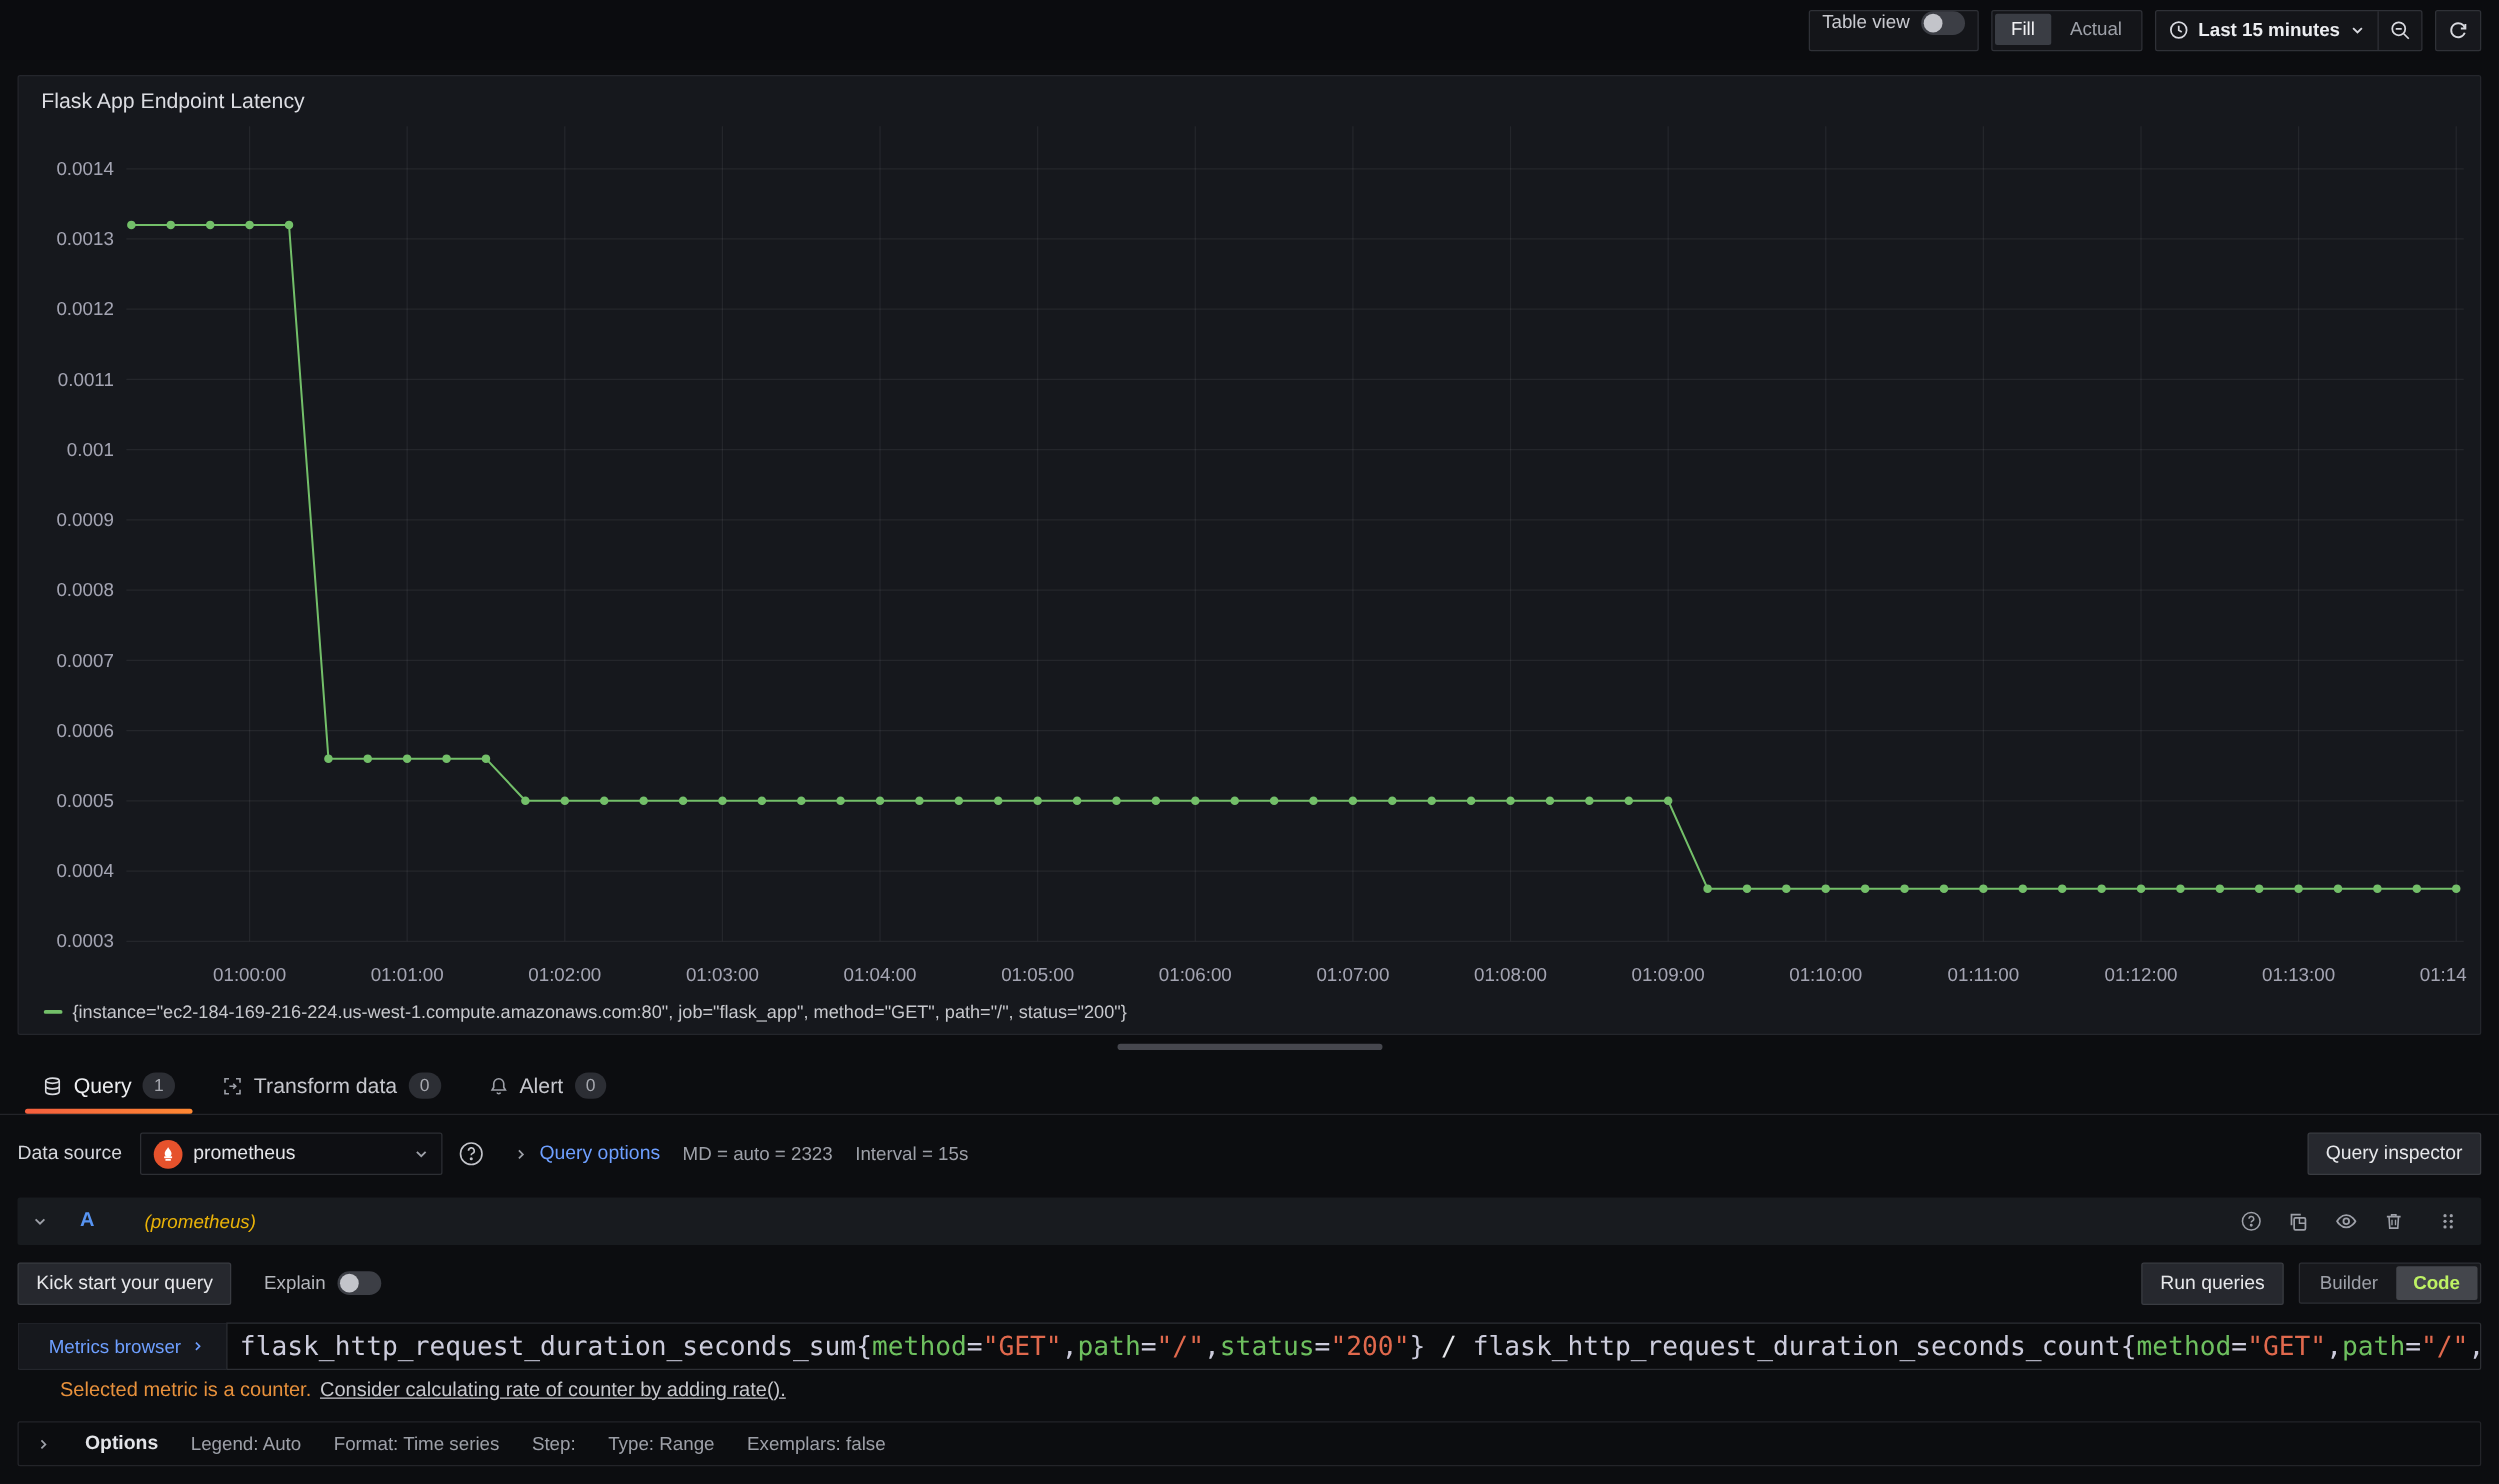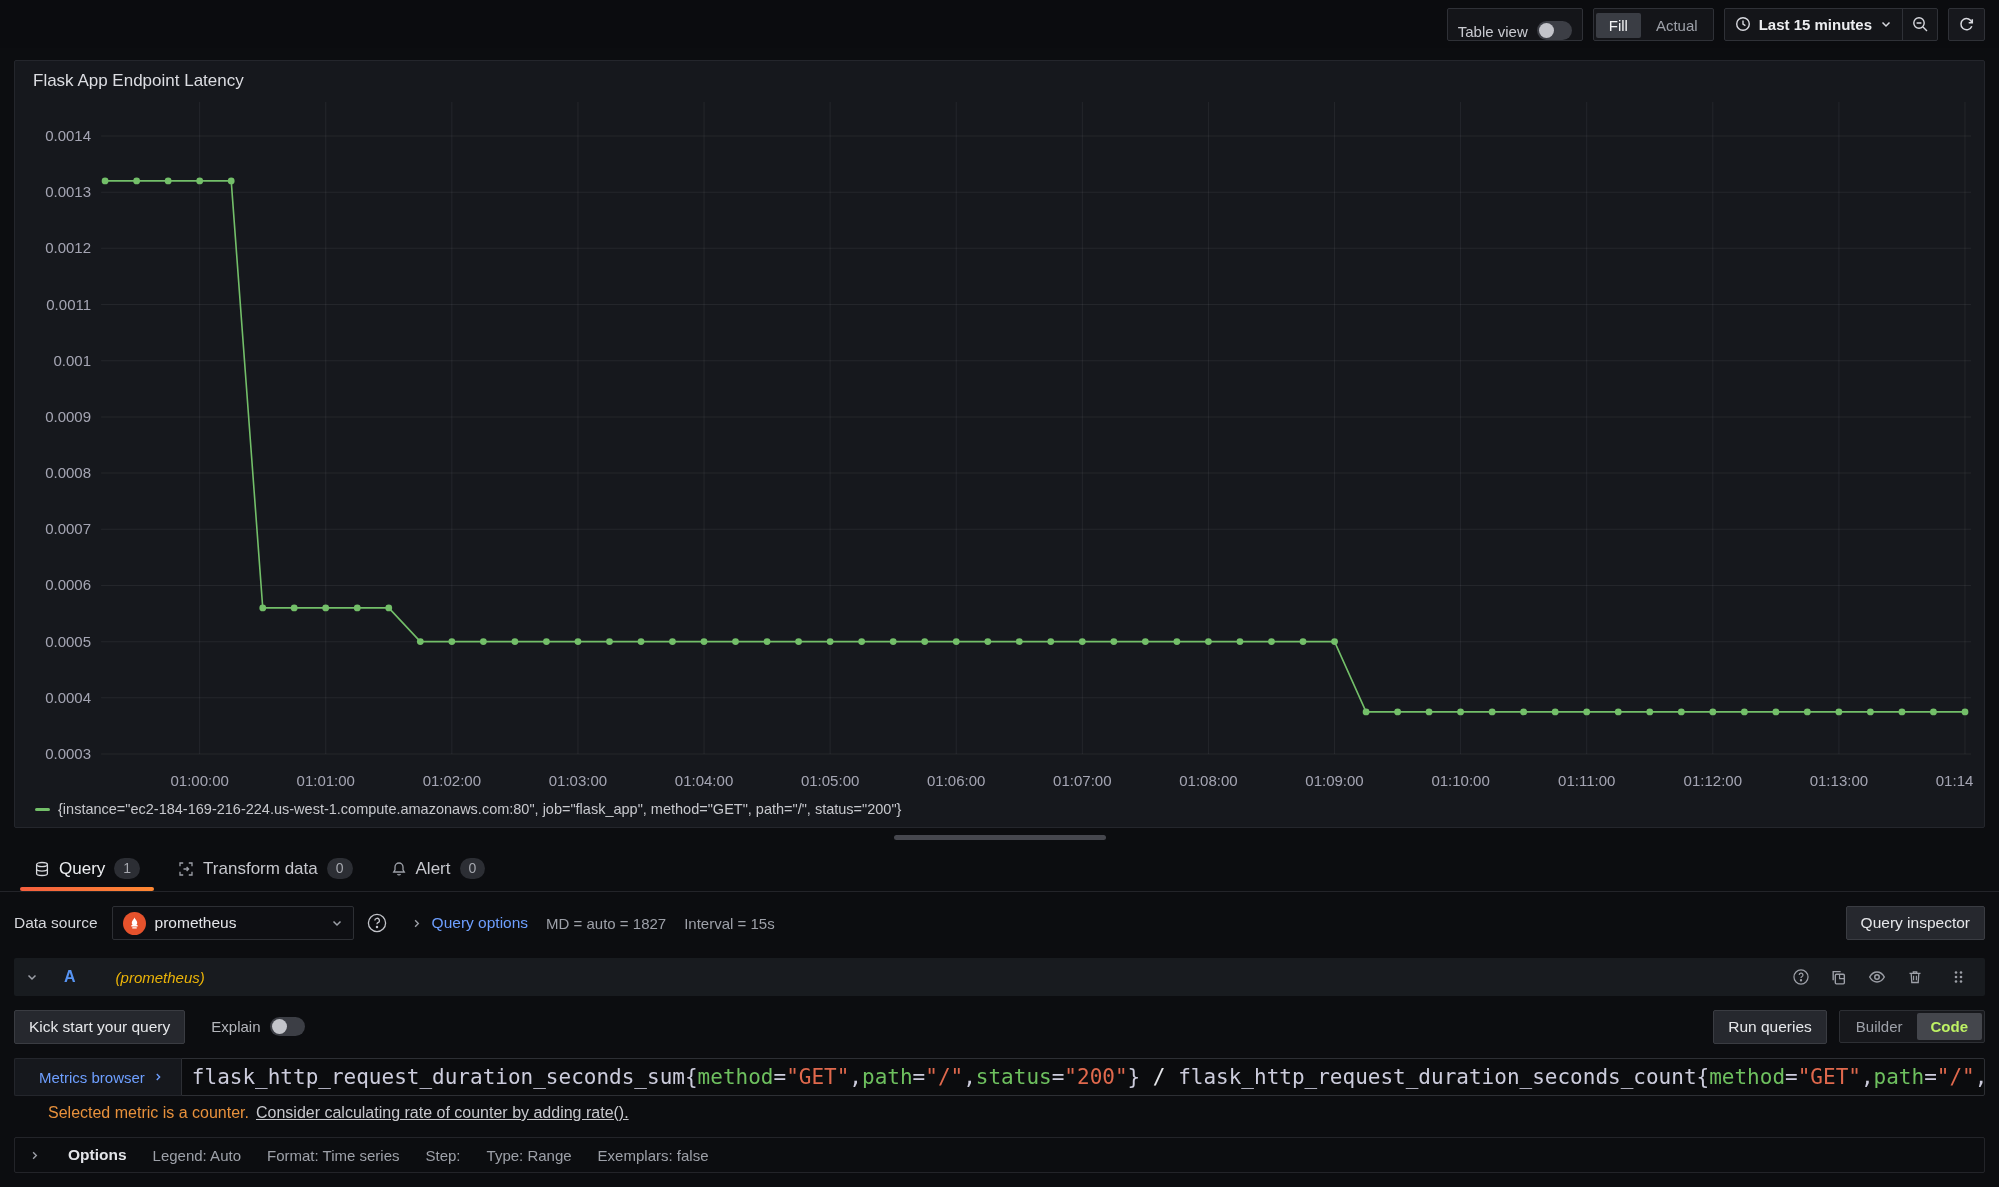--- a/index.html
+++ b/index.html
@@ -9,21 +9,21 @@
     font-family: "Liberation Sans", sans-serif;
     color: #d8d9df;
     font-size: 16px;
   }
   
   .topbar {
     height: 48px; display: flex; align-items: center; justify-content: flex-end;
     gap: 10px; padding: 0 14px; background: #0b0c0f;
   }
   .tb-group {
-    height: 33px; display: flex; align-items: flex-end;
+    height: 33px; display: flex; align-items: flex-start;
     border: 1px solid #2f3137; border-radius: 2px; background: #141519;
   }
   .tableview { padding: 0 10px; gap: 9px; }
   .tableview .lbl { font-size: 15px; color: #c9cad0; }
   .toggle {
     width: 35px; height: 19px; border-radius: 10px; background: #3c3e45;
     position: relative; cursor: pointer; flex: 0 0 auto;
   }
   .toggle .knob {
     position: absolute; left: 2px; top: 2px; width: 15px; height: 15px;
@@ -383,21 +383,21 @@
       </span>
     </button>
     <div class="qopts">
       <span class="icon chev">
         <svg width="11" height="11" viewBox="0 0 12 12" fill="none" stroke="#9da0a8" stroke-width="1.5">
           <path d="M4.5 2.5 8 6l-3.5 3.5"></path>
         </svg>
       </span>
       <span class="qo-label">Query options</span>
     </div>
-    <span class="qo-meta">MD = auto = 1827</span>
+    <span class="qo-meta">MD = auto = 2323</span>
     <span class="qo-meta">Interval = 15s</span>
     <span class="spacer"></span>
     <button class="btn">Query inspector</button>
   </div>
 
   <section class="query-section">
 
     <div class="qrow-header">
       <span class="icon">
         <svg width="12" height="12" viewBox="0 0 12 12" fill="none" stroke="#9da0a8" stroke-width="1.5">

